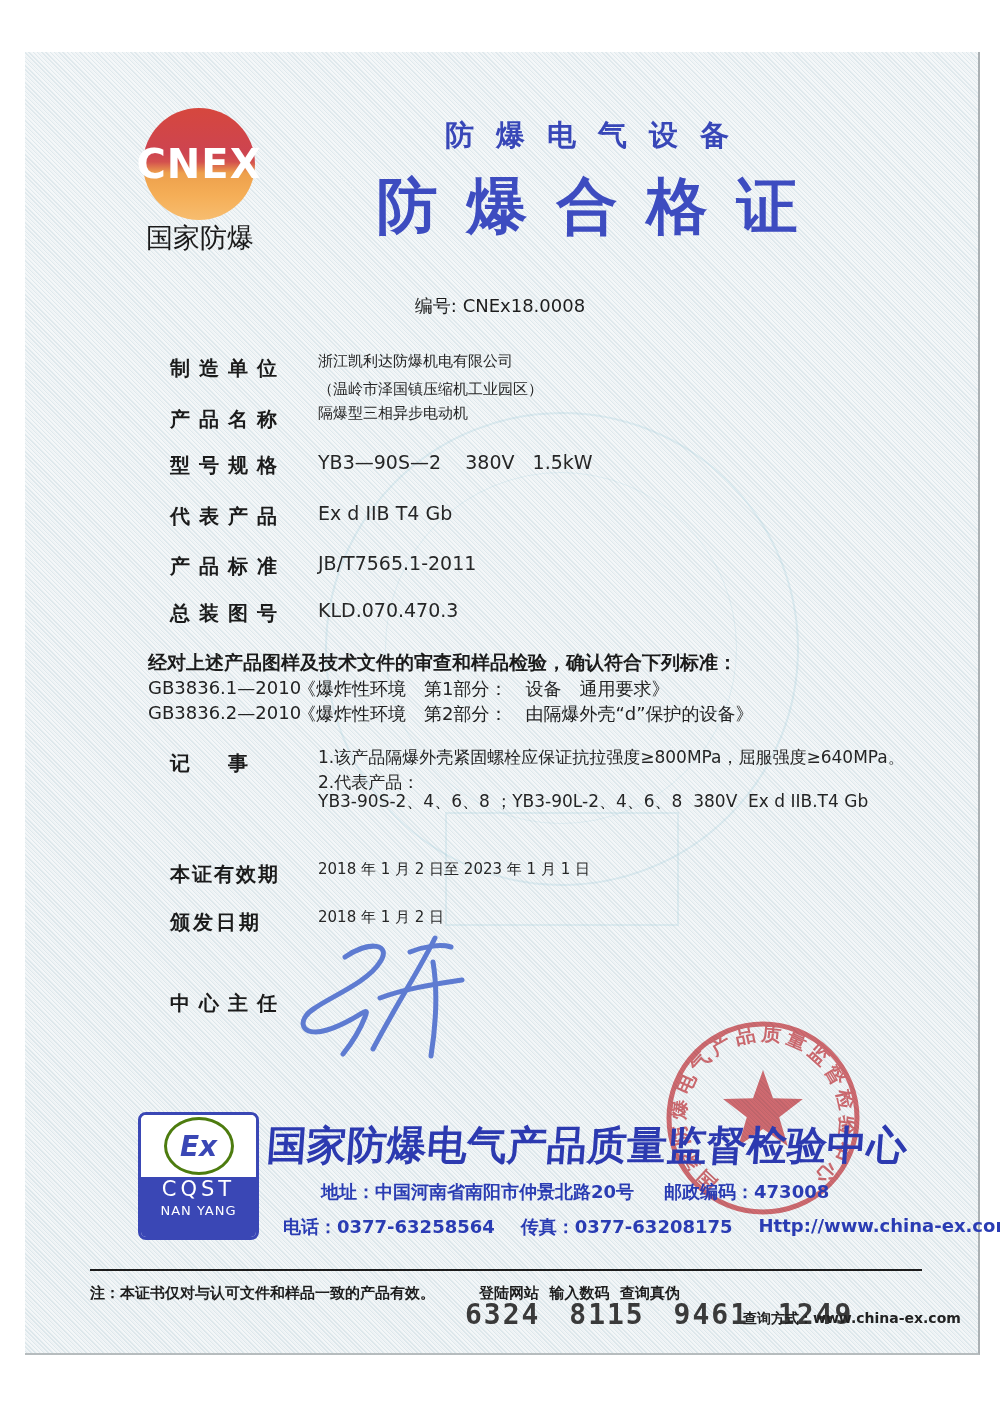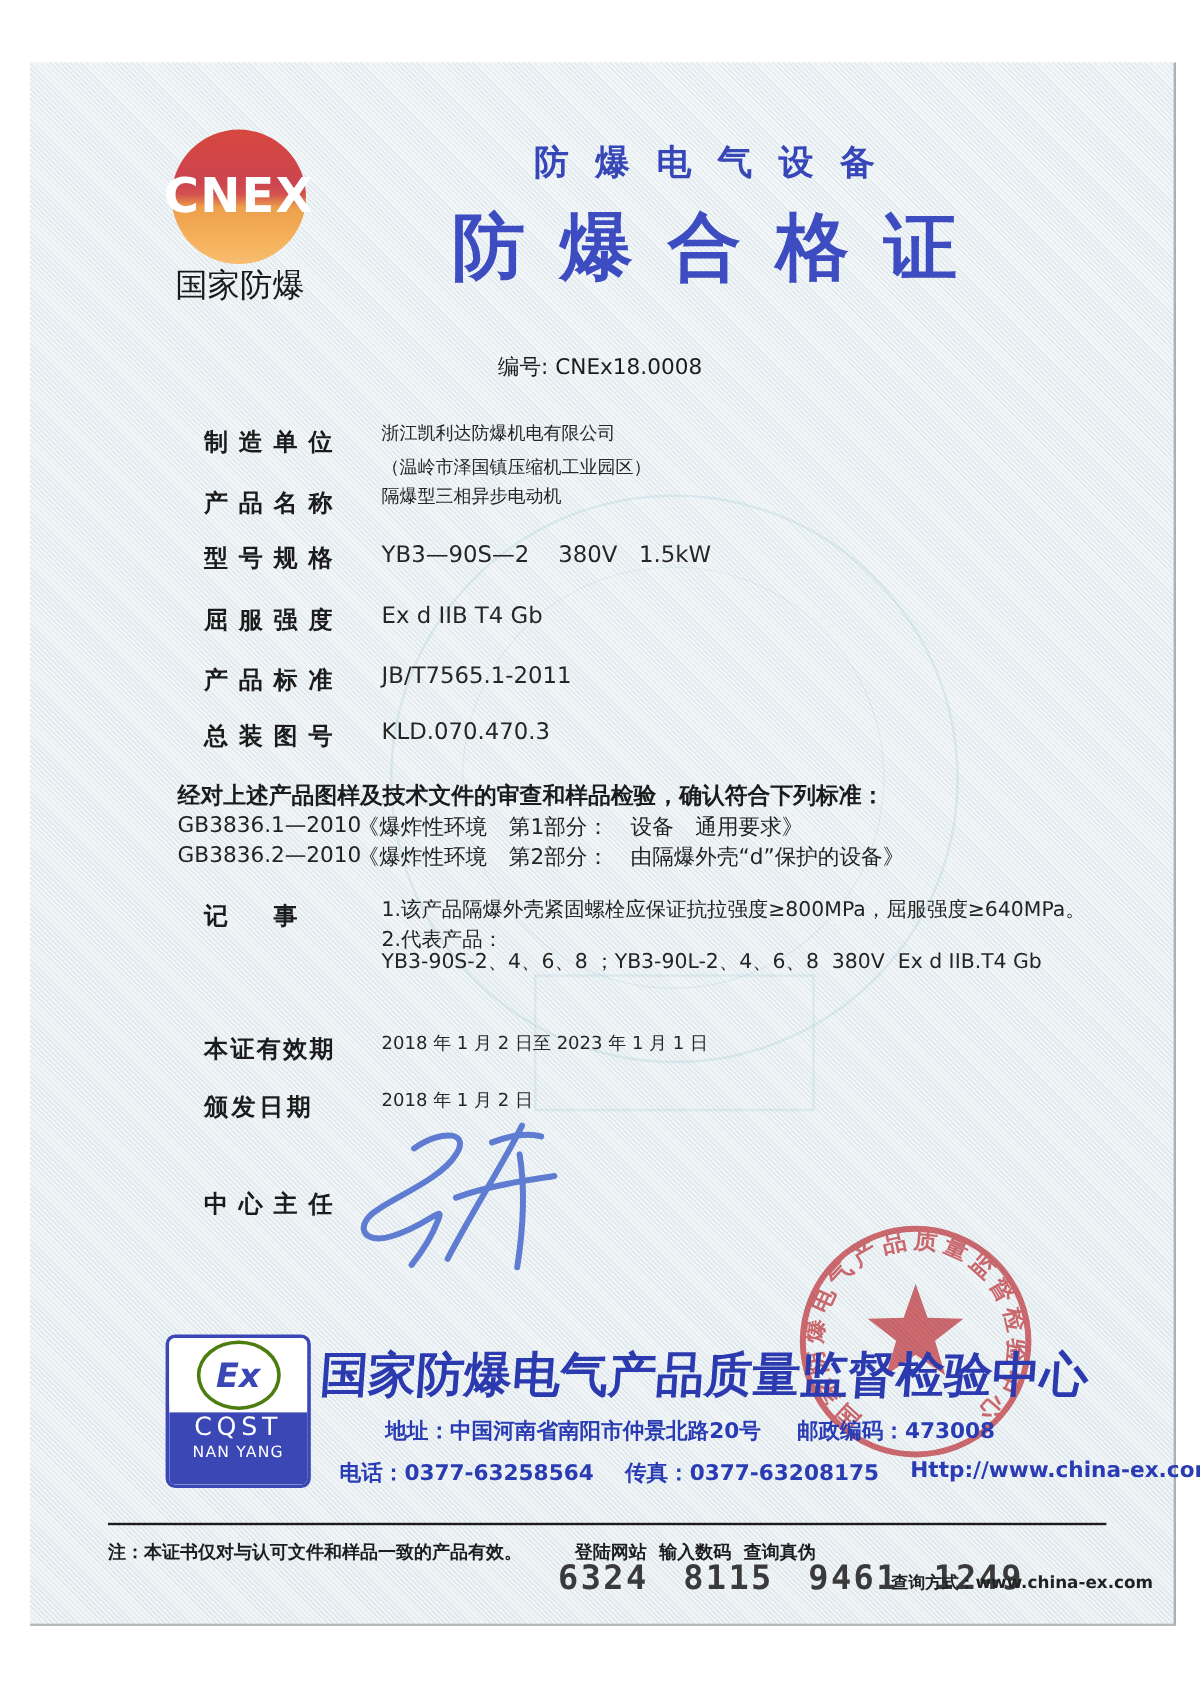--- a/index.html
+++ b/index.html
@@ -90,21 +90,21 @@
   <div class="abs flabel" style="top:303px">制造单位</div>
   <div class="abs fval" style="top:300px">浙江凯利达防爆机电有限公司</div>
   <div class="abs fval" style="top:328px">（温岭市泽国镇压缩机工业园区）</div>
 
   <div class="abs flabel" style="top:354px">产品名称</div>
   <div class="abs fval" style="top:352px">隔爆型三相异步电动机</div>
 
   <div class="abs flabel" style="top:400px">型号规格</div>
   <div class="abs fval latin" style="top:399px">YB3—90S—2    380V   1.5kW</div>
 
-  <div class="abs flabel" style="top:451px">屈服强度</div>
+  <div class="abs flabel" style="top:451px">代表产品</div>
   <div class="abs fval latin" style="top:450px">Ex d IIB T4 Gb</div>
 
   <div class="abs flabel" style="top:501px">产品标准</div>
   <div class="abs fval latin" style="top:500px">JB/T7565.1-2011</div>
 
   <div class="abs flabel" style="top:548px">总装图号</div>
   <div class="abs fval latin" style="top:547px">KLD.070.470.3</div>
 
   <div class="abs confirm">经对上述产品图样及技术文件的审查和样品检验，确认符合下列标准：</div>
   <div class="abs stdcode" style="top:625px">GB3836.1—2010</div>

